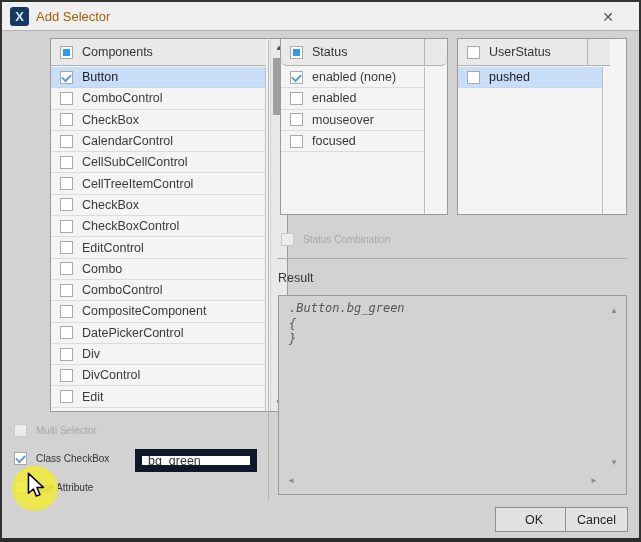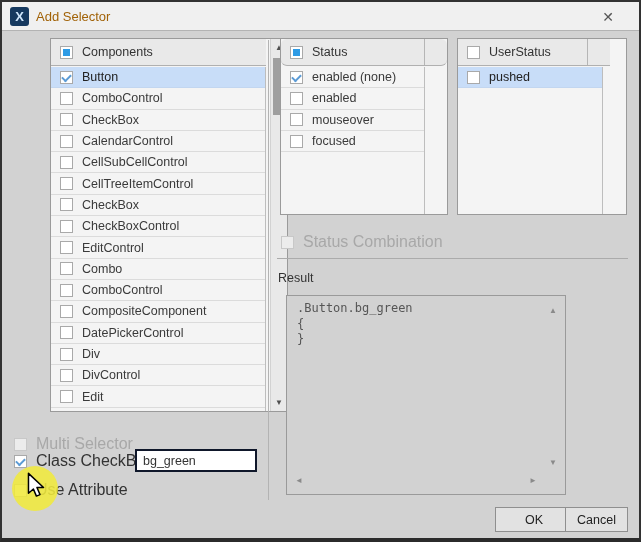--- a/index.html
+++ b/index.html
@@ -29,32 +29,32 @@
   .cb{width:13px;height:13px;background:#fff;border:1px solid #a9a9a9;position:relative;flex:0 0 auto;}
   .cb.ind::after{content:"";position:absolute;inset:2px;background:#2e9be5;}
   .cb.checked::after{content:"";position:absolute;left:1px;top:2px;width:7px;height:4px;
     border-left:2px solid #5b9bd5;border-bottom:2px solid #5b9bd5;transform:rotate(-45deg);}
   .cb.disabled{background:#ececec;border-color:#c8c8c8;}
   
   .vscroll{position:absolute;right:0;top:0;bottom:0;width:17px;background:#e9e9e9;border-left:1px solid #d2d2d2;}
   .vscroll .arr{position:absolute;left:0;right:0;text-align:center;font-size:8px;color:#4f4f4f;}
   .vscroll .thumb{position:absolute;left:2px;right:2px;background:#9f9f9f;}
   
-  .opt{position:absolute;display:flex;align-items:center;gap:9px;font-size:16px;color:#333;}
+  .opt{position:absolute;display:flex;align-items:center;gap:9px;font-size:10px;color:#333;}
   .opt.disabled{color:#a8a8a8;}
   
   .hsep{position:absolute;background:#ababab;height:1px;}
   .vsep{position:absolute;background:#b3b3b3;width:1px;}
   .section-label{position:absolute;font-size:12.5px;color:#333;}
   .result-box{position:absolute;background:#d2d2d2;border:1px solid #9a9a9a;
     font-family:"DejaVu Sans Mono", monospace;font-size:12px;color:#565656;line-height:15.5px;}
   .result-lines{padding:5px 10px;}
   .rb-arr{position:absolute;font-size:8px;color:#8a8a8a;font-family:"Liberation Sans",sans-serif;}
   
-  .text-input{position:absolute;background:#fff;border:2px solid #0f172a;font-size:12.5px;color:#333;
+  .text-input{position:absolute;background:#fff;border:7px solid #0f172a;font-size:12.5px;color:#333;
     padding:0 6px;font-family:"Liberation Sans",sans-serif;}
   
   .btn{position:absolute;height:25px;background:#e2e2e2;border:1px solid #8f8f8f;font-size:12.5px;color:#222;
     display:flex;align-items:center;justify-content:center;font-family:"Liberation Sans",sans-serif;}
   
   .click-highlight{position:absolute;left:12px;top:466px;width:46px;height:45px;border-radius:50%;
     background:#f0e93c;opacity:0.88;z-index:40;}
   .cursor{position:absolute;left:26px;top:472px;z-index:45;}
 </style>
 </head>
@@ -191,33 +191,33 @@
 
   <div class="opt disabled" style="left:281px;top:233px;">
     <span class="cb disabled"></span>
     <span>Status Combination</span>
   </div>
 
   <div class="hsep" style="left:277px;top:258px;width:351px;"></div>
   <div class="vsep" style="left:268px;top:40px;height:460px;"></div>
 
   <div class="section-label" style="left:278px;top:271px;">Result</div>
-  <div class="result-box" style="left:286px;top:295px;width:280px;height:200px;">
+  <div class="result-box" style="left:278px;top:295px;width:349px;height:200px;font-style:italic;">
     <div class="result-lines">
       <div>.Button.bg_green</div>
       <div>{</div>
       <div>}</div>
     </div>
     <span class="rb-arr" style="right:8px;top:7px;">▲</span>
     <span class="rb-arr" style="right:8px;bottom:24px;">▼</span>
     <span class="rb-arr" style="left:8px;bottom:6px;">◄</span>
     <span class="rb-arr" style="right:28px;bottom:6px;">►</span>
   </div>
 
-  <div class="opt disabled" style="left:14px;top:424px;margin-top:11px;">
+  <div class="opt disabled" style="left:14px;top:424px;">
     <span class="cb disabled"></span>
     <span>Multi Selector</span>
   </div>
   <div class="opt" style="left:14px;top:452px;">
     <span class="cb checked"></span>
     <span>Class CheckBox</span>
   </div>
   <input class="text-input" style="left: 135px; top: 449px; width: 122px; height: 23px;" value="bg_green">
   <div class="opt" style="left:14px;top:481px;">
     <span class="cb"></span>

